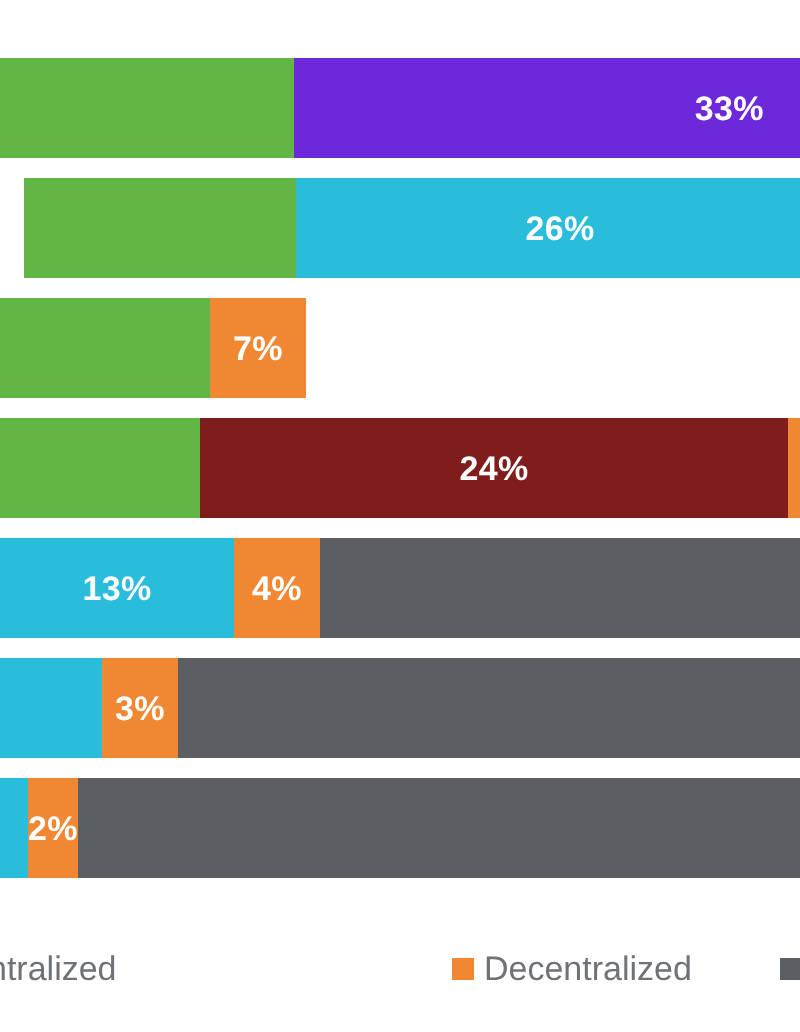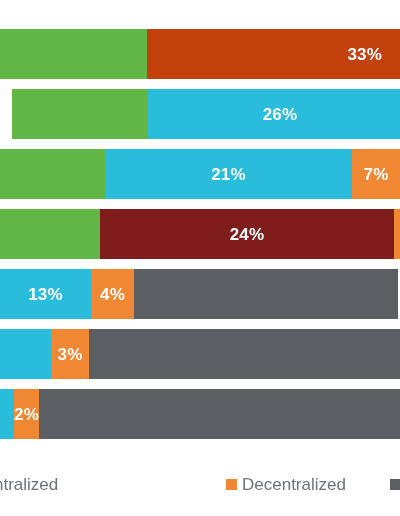--- a/index.html
+++ b/index.html
@@ -30,48 +30,45 @@
   .legend-text{font-size:17px;color:#6f7276;line-height:1;}
 </style>
 </head>
 <body>
 
 <div id="chart-root">
 
   <div id="plot">
       <div class="bar-row" style="top: 29px;">
         <div class="seg" style="width: 147px; background: rgb(98, 182, 70);"></div>
-        <div class="seg" style="width: 253px; background: #c2410c; justify-content: flex-end; padding-right: 18px; padding-left: 45px;">
+        <div class="seg" style="width: 253px; background: #6d28d9; justify-content: flex-end; padding-right: 18px; padding-left: 45px;">
           <span class="seg-label">33%</span>
         </div>
       </div>
       <div class="bar-row" style="top: 89px; margin-left: 12px;">
         <div class="seg" style="width: 136px; background: rgb(98, 182, 70);"></div>
         <div class="seg" style="width: 264px; background: rgb(41, 188, 219);">
           <span class="seg-label">26%</span>
         </div>
       </div>
       <div class="bar-row" style="top: 149px;">
         <div class="seg" style="width: 105px; background: rgb(98, 182, 70);"></div>
-        <div class="seg" style="width: 247px; background: rgb(41, 188, 219);">
-          <span class="seg-label">21%</span>
-        </div>
         <div class="seg" style="width: 48px; background: rgb(240, 135, 51);">
           <span class="seg-label">7%</span>
         </div>
       </div>
       <div class="bar-row" style="top: 209px;">
         <div class="seg" style="width: 100px; background: rgb(98, 182, 70);"></div>
         <div class="seg" style="width: 294px; background: #7f1d1d;">
           <span class="seg-label">24%</span>
         </div>
         <div class="seg" style="width: 6px; background: rgb(240, 135, 51);"></div>
       </div>
       <div class="bar-row" style="top: 269px;">
-        <div class="seg" style="width: 91px; background: rgb(41, 188, 219); justify-content: center;">
+        <div class="seg" style="width: 117px; background: rgb(41, 188, 219); justify-content: center;">
           <span class="seg-label">13%</span>
         </div>
         <div class="seg" style="width: 43px; background: rgb(240, 135, 51);">
           <span class="seg-label">4%</span>
         </div>
         <div class="seg" style="width: 264px; background: rgb(91, 94, 99);"></div>
       </div>
       <div class="bar-row" style="top: 329px;">
         <div class="seg" style="width: 51px; background: rgb(41, 188, 219);"></div>
         <div class="seg" style="width: 38px; background: rgb(240, 135, 51);">

